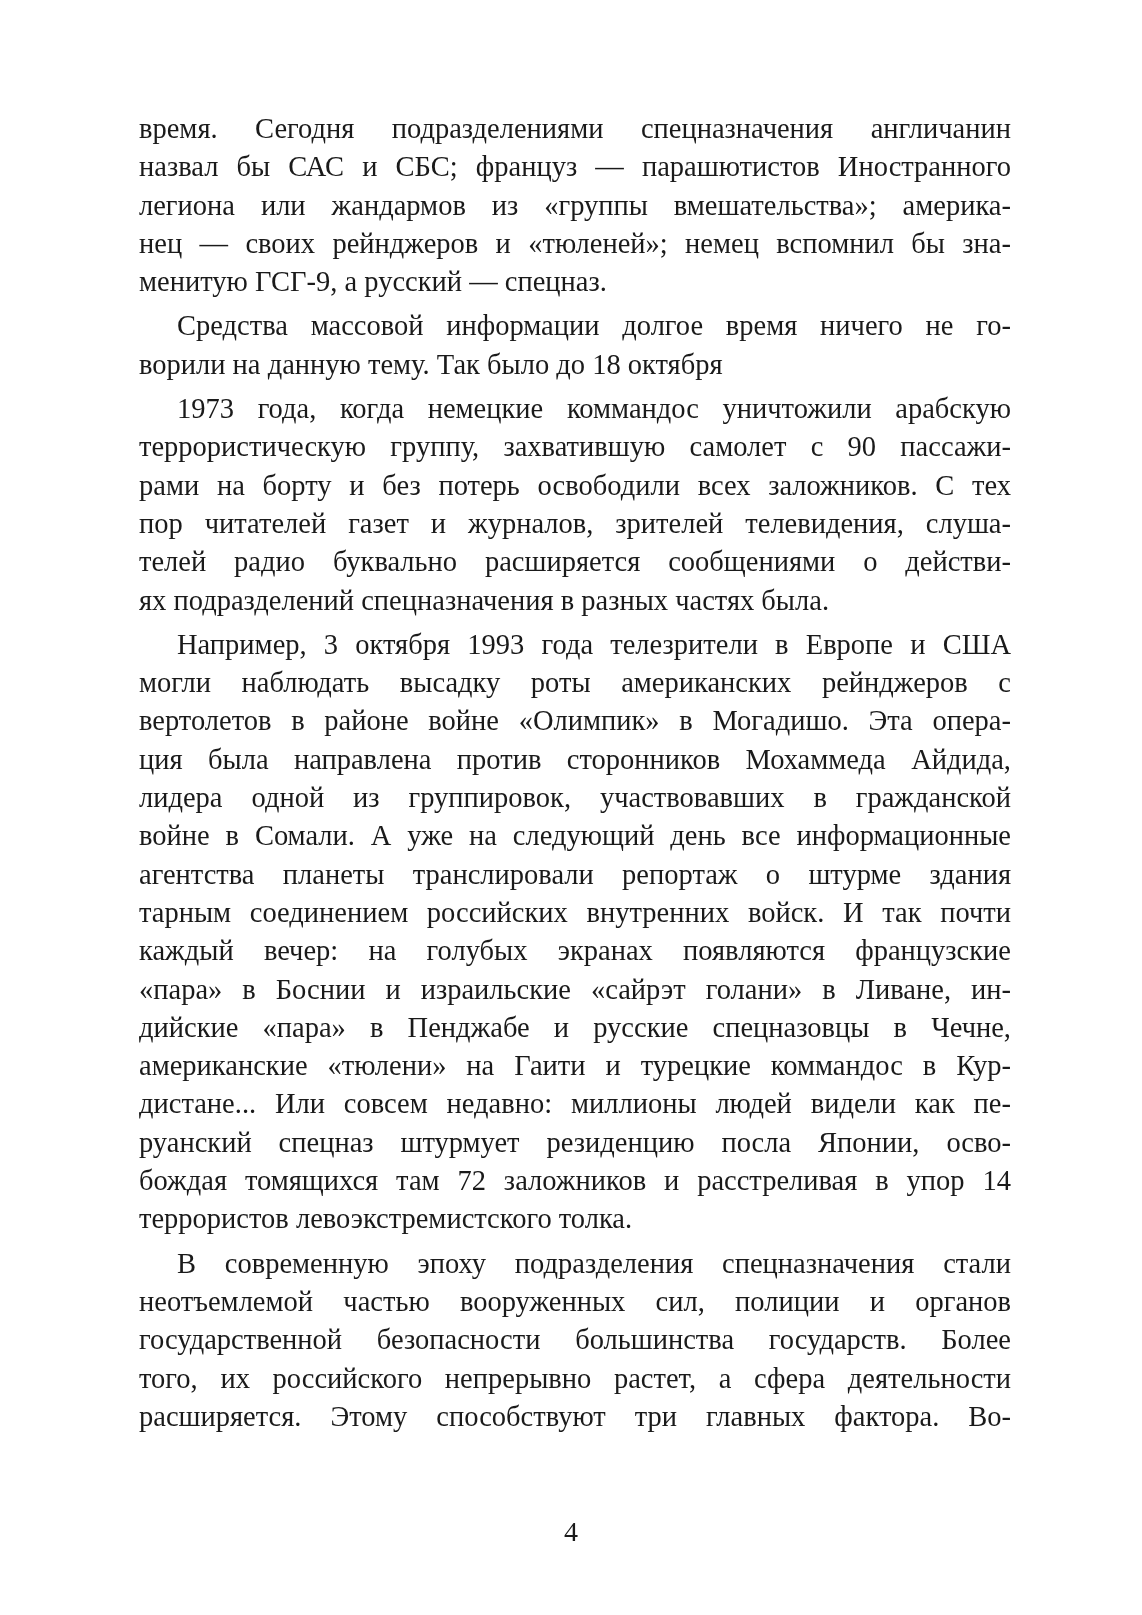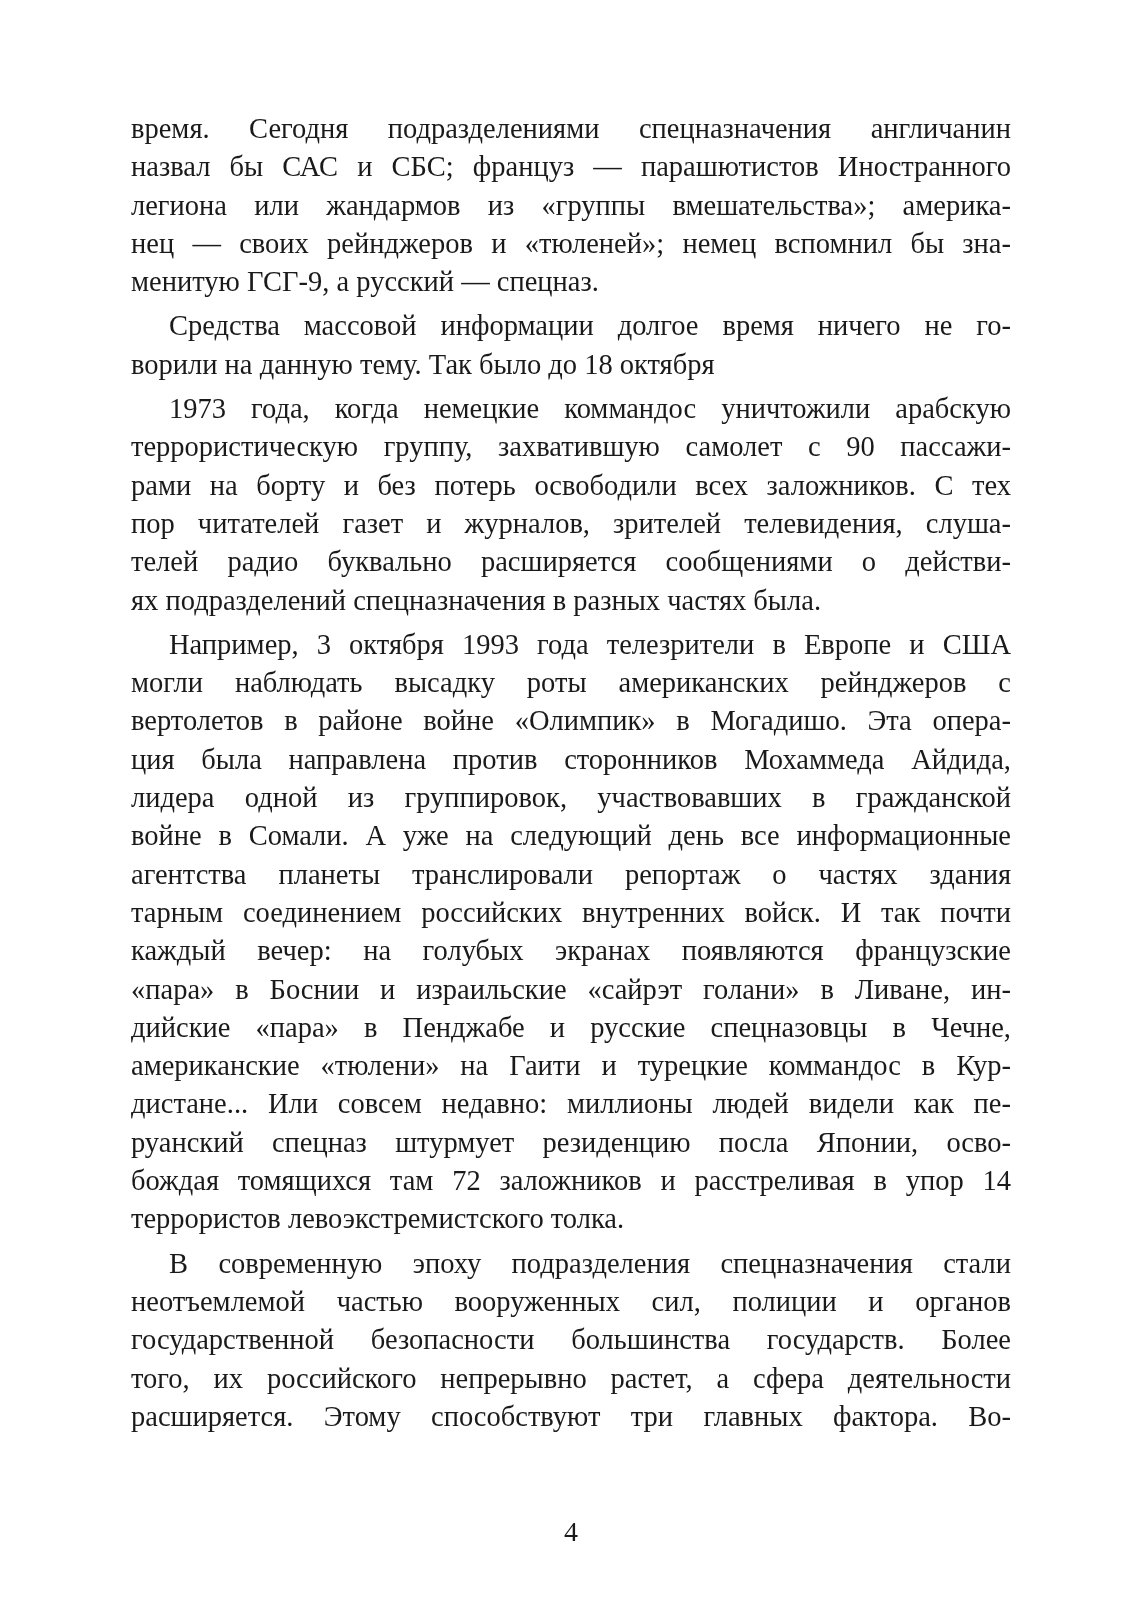--- a/index.html
+++ b/index.html
@@ -13,21 +13,21 @@
     font-size: 28.5px;
     line-height: 38.3px;
     color: #1a1a1a;
   }
   .para {
     margin: 0;
     text-align: justify;
     text-align-last: auto;
     hyphens: manual;
   }
-  .line { display: block; text-align: justify; text-align-last: justify; white-space: nowrap; }
+  .line { display: block; text-align: justify; text-align-last: justify; white-space: nowrap; margin-left: 8px; }
   .line.last { text-align-last: left; }
   .line.indent { padding-left: 38px; }
   .gap { height: 6px; }
   .page-number {
     position: absolute;
     left: 0; right: 0;
     top: 1516px;
     text-align: center;
     font-family: "Liberation Serif", "DejaVu Serif", serif;
     font-size: 28px;
@@ -60,21 +60,21 @@
       <span class="line last">ях подразделений спецназначения в разных частях была.</span>
     </div>
     <div class="gap"></div>
     <div class="para">
       <span class="line indent">Например, 3 октября 1993 года телезрители в Европе и США</span>
       <span class="line">могли наблюдать высадку роты американских рейнджеров с</span>
       <span class="line">вертолетов в районе войне «Олимпик» в Могадишо. Эта опера-</span>
       <span class="line">ция была направлена против сторонников Мохаммеда Айдида,</span>
       <span class="line">лидера одной из группировок, участвовавших в гражданской</span>
       <span class="line">войне в Сомали. А уже на следующий день все информационные</span>
-      <span class="line">агентства планеты транслировали репортаж о частях здания</span>
+      <span class="line">агентства планеты транслировали репортаж о штурме здания</span>
       <span class="line">тарным соединением российских внутренних войск. И так почти</span>
       <span class="line">каждый вечер: на голубых экранах появляются французские</span>
       <span class="line">«пара» в Боснии и израильские «сайрэт голани» в Ливане, ин-</span>
       <span class="line">дийские «пара» в Пенджабе и русские спецназовцы в Чечне,</span>
       <span class="line">американские «тюлени» на Гаити и турецкие коммандос в Кур-</span>
       <span class="line">дистане... Или совсем недавно: миллионы людей видели как пе-</span>
       <span class="line">руанский спецназ штурмует резиденцию посла Японии, осво-</span>
       <span class="line">бождая томящихся там 72 заложников и расстреливая в упор 14</span>
       <span class="line last">террористов левоэкстремистского толка.</span>
     </div>

